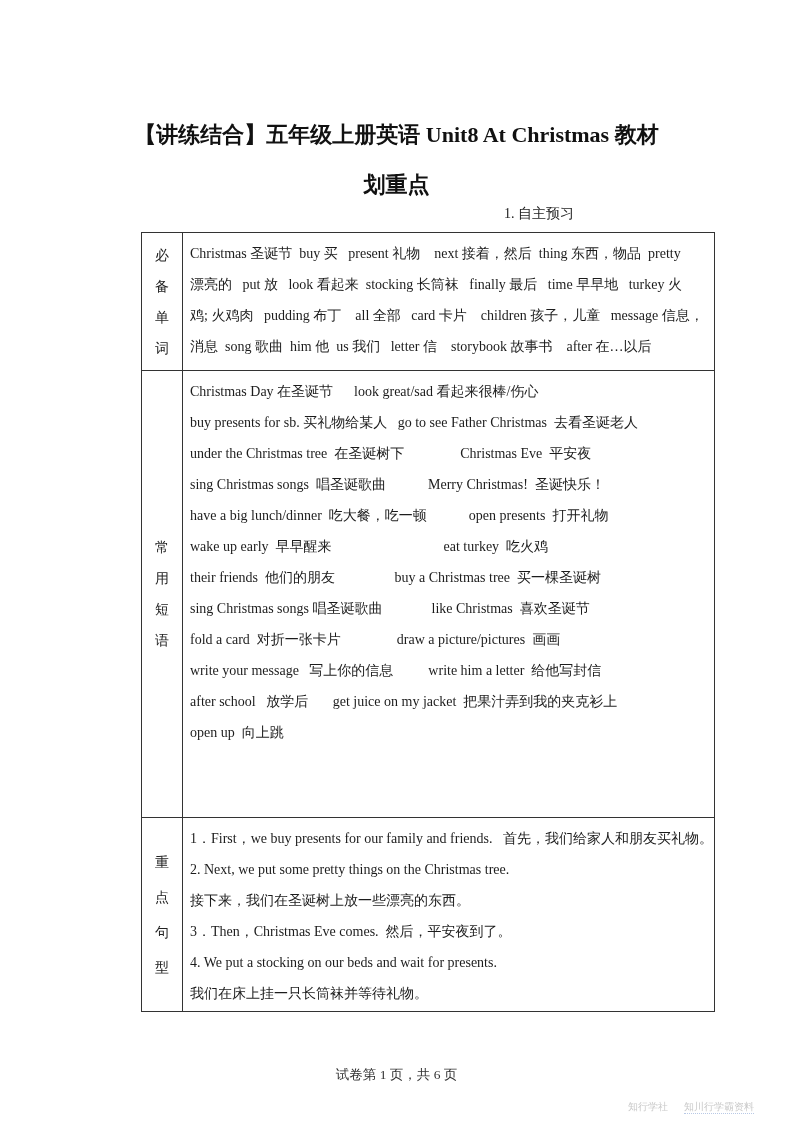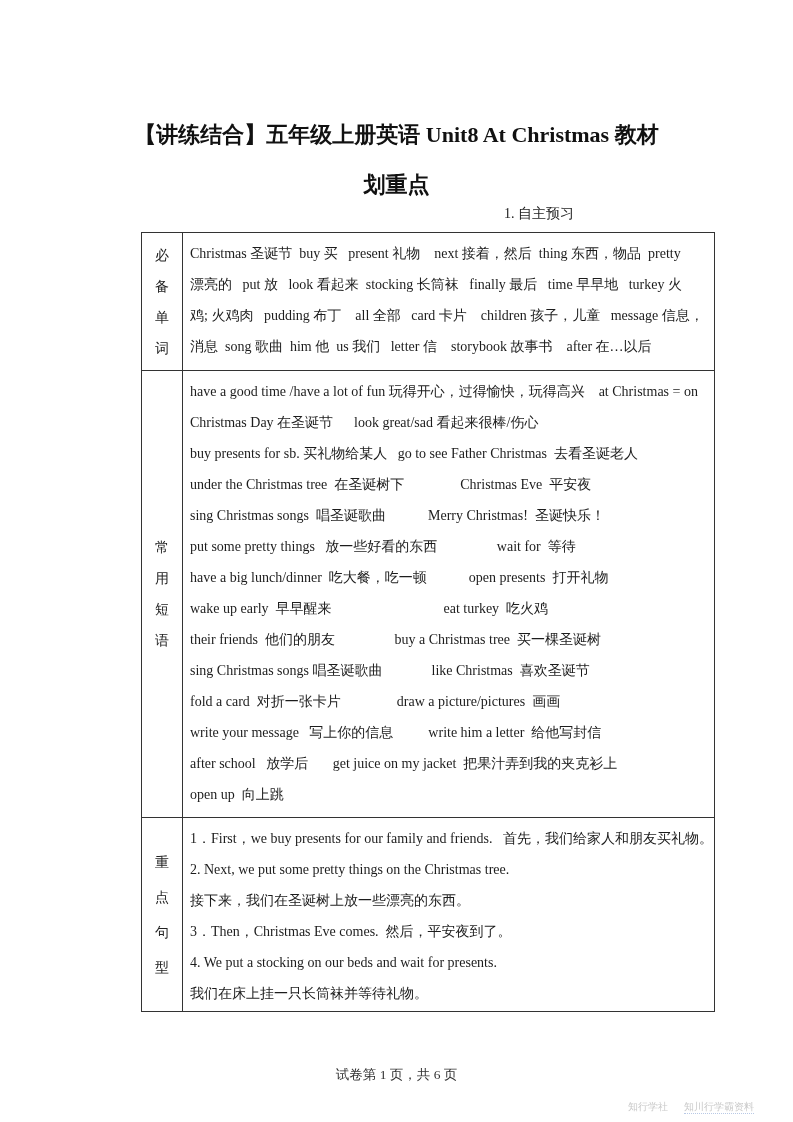--- a/index.html
+++ b/index.html
@@ -84,26 +84,24 @@
     </div>
 
     <div class="trow r2">
       <div class="label-cell">
         <div class="lch">常</div>
         <div class="lch">用</div>
         <div class="lch">短</div>
         <div class="lch">语</div>
       </div>
       <div class="content-cell">
-        <div class="tline">have a good time /have a lot of fun 玩得开心，过得愉快，玩得高兴    at Christmas = on</div>
         <div class="tline">Christmas Day 在圣诞节      look great/sad 看起来很棒/伤心</div>
         <div class="tline">buy presents for sb. 买礼物给某人   go to see Father Christmas  去看圣诞老人</div>
         <div class="tline">under the Christmas tree  在圣诞树下                Christmas Eve  平安夜</div>
         <div class="tline">sing Christmas songs  唱圣诞歌曲            Merry Christmas!  圣诞快乐！</div>
-        <div class="tline">put some pretty things   放一些好看的东西                 wait for  等待</div>
         <div class="tline">have a big lunch/dinner  吃大餐，吃一顿            open presents  打开礼物</div>
         <div class="tline">wake up early  早早醒来                                eat turkey  吃火鸡</div>
         <div class="tline">their friends  他们的朋友                 buy a Christmas tree  买一棵圣诞树</div>
         <div class="tline">sing Christmas songs 唱圣诞歌曲              like Christmas  喜欢圣诞节</div>
         <div class="tline">fold a card  对折一张卡片                draw a picture/pictures  画画</div>
         <div class="tline">write your message   写上你的信息          write him a letter  给他写封信</div>
         <div class="tline">after school   放学后       get juice on my jacket  把果汁弄到我的夹克衫上</div>
         <div class="tline">open up  向上跳</div>
       </div>
     </div>

